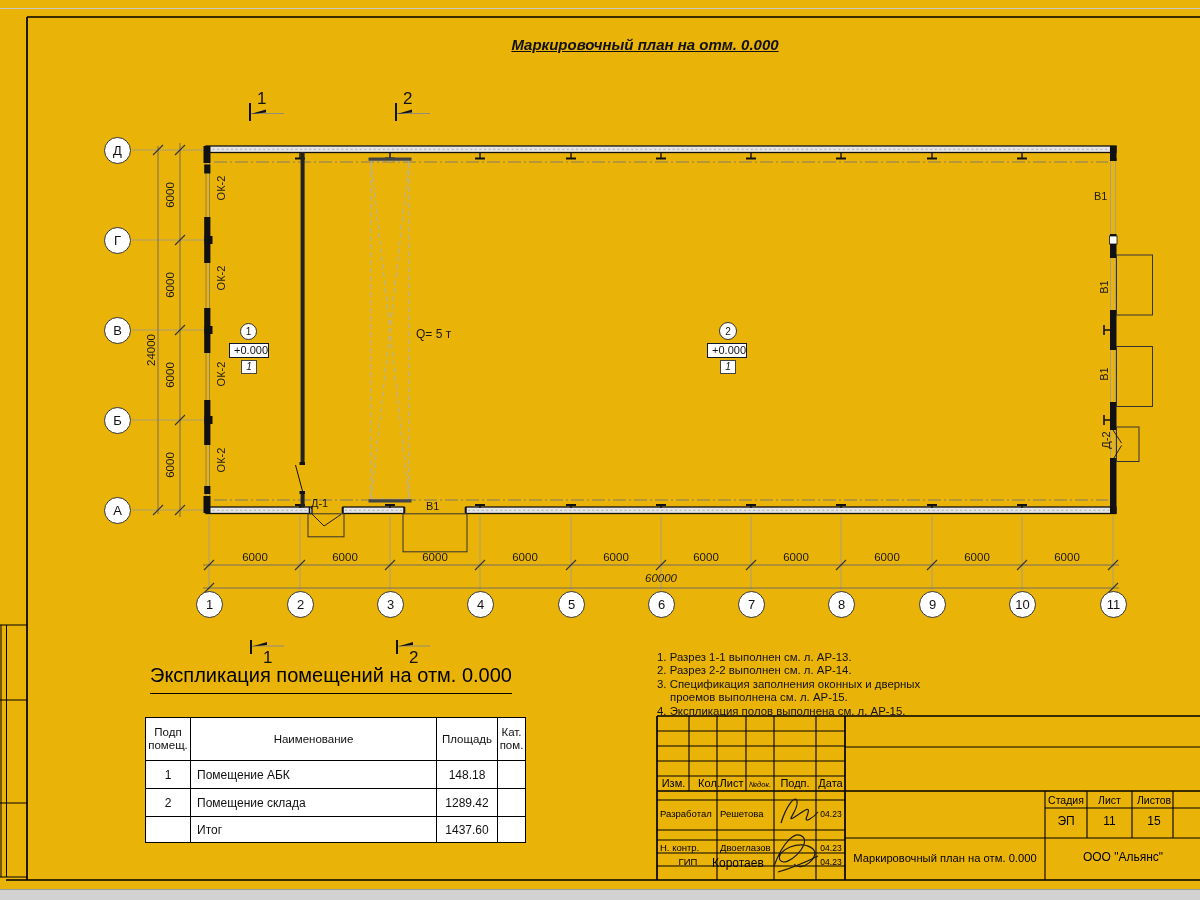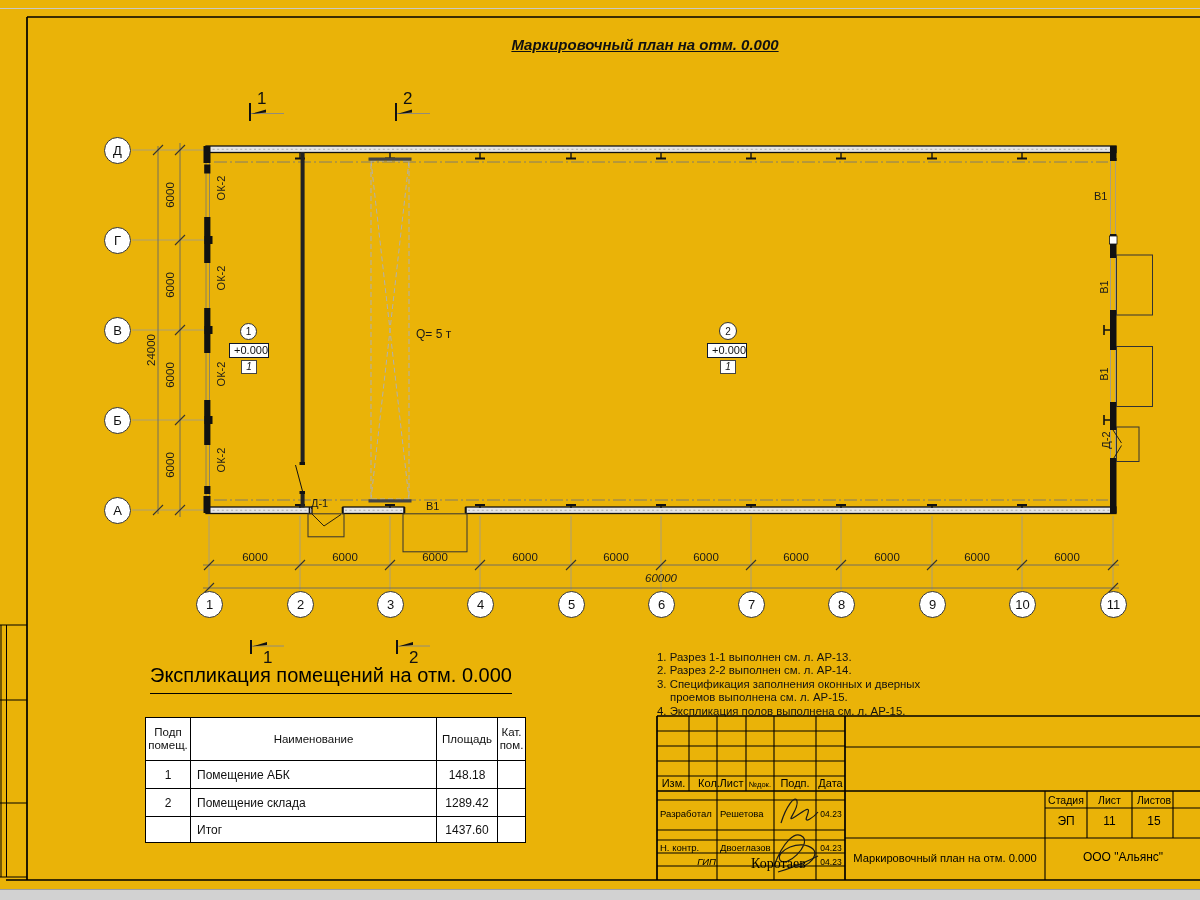--- a/index.html
+++ b/index.html
@@ -272,34 +272,34 @@
     <div>1. Разрез 1-1 выполнен см. л. АР-13.</div>
     <div>2. Разрез 2-2 выполнен см. л. АР-14.</div>
     <div>3. Спецификация заполнения оконных и дверных</div>
     <div class="cont">проемов выполнена см. л. АР-15.</div>
     <div>4. Экспликация полов выполнена см. л. АР-15.</div>
   </div>
 
   <div class="tbt" style="left:658px;top:777px;width:31px;">Изм.</div>
   <div class="tbt" style="left:689px;top:777px;width:40px;">Кол.</div>
   <div class="tbt" style="left:717px;top:777px;width:29px;">Лист</div>
-  <div class="tbt" style="left:746px;top:780px;width:28px;font-size:7.5px;">№док.</div>
+  <div class="tbt" style="left:746px;top:780px;width:28px;font-size:7.5px;font-style:italic;">№док.</div>
   <div class="tbt" style="left:774px;top:777px;width:42px;">Подп.</div>
   <div class="tbt" style="left:816px;top:777px;width:29px;">Дата</div>
 
   <div class="tbt" style="left:660px;top:808px;width:56px;font-size:9.5px;text-align:left;">Разработал</div>
   <div class="tbt" style="left:720px;top:808px;width:60px;font-size:9.5px;text-align:left;">Решетова</div>
   <div class="tbt" style="left:818px;top:809px;width:26px;font-size:8.5px;">04.23</div>
 
   <div class="tbt" style="left:660px;top:842px;width:56px;font-size:9.5px;text-align:left;">Н. контр.</div>
   <div class="tbt" style="left:720px;top:842px;width:56px;font-size:9.5px;text-align:left;">Двоеглазов</div>
   <div class="tbt" style="left:818px;top:843px;width:26px;font-size:8.5px;">04.23</div>
 
-  <div class="tbt" style="left:660px;top:856px;width:56px;font-size:9.5px;text-align:right;font-style:italic;">ГИП</div>
-  <div class="tbt" style="left:751px;top:856px;width:56px;font-size:14px;text-align:left;font-family:Liberation Serif, serif;">Коротаев</div>
+  <div class="tbt" style="left:660px;top:856px;width:56px;font-size:9.5px;text-align:center;">ГИП</div>
+  <div class="tbt" style="left:712px;top:856px;width:56px;font-size:12px;text-align:left;">Коротаев</div>
   <div class="tbt" style="left:818px;top:857px;width:26px;font-size:8.5px;">04.23</div>
 
   <div class="tbt" style="left:1045px;top:794px;width:42px;font-size:10.5px;">Стадия</div>
   <div class="tbt" style="left:1087px;top:794px;width:45px;font-size:10.5px;">Лист</div>
   <div class="tbt" style="left:1132px;top:794px;width:44px;font-size:10.5px;">Листов</div>
   <div class="tbt" style="left:1045px;top:814px;width:42px;font-size:12px;">ЭП</div>
   <div class="tbt" style="left:1087px;top:814px;width:45px;font-size:12px;">11</div>
   <div class="tbt" style="left:1132px;top:814px;width:44px;font-size:12px;">15</div>
 
   <div class="tbt" style="left:850px;top:852px;width:190px;font-size:11.2px;">Маркировочный план на отм. 0.000</div>

